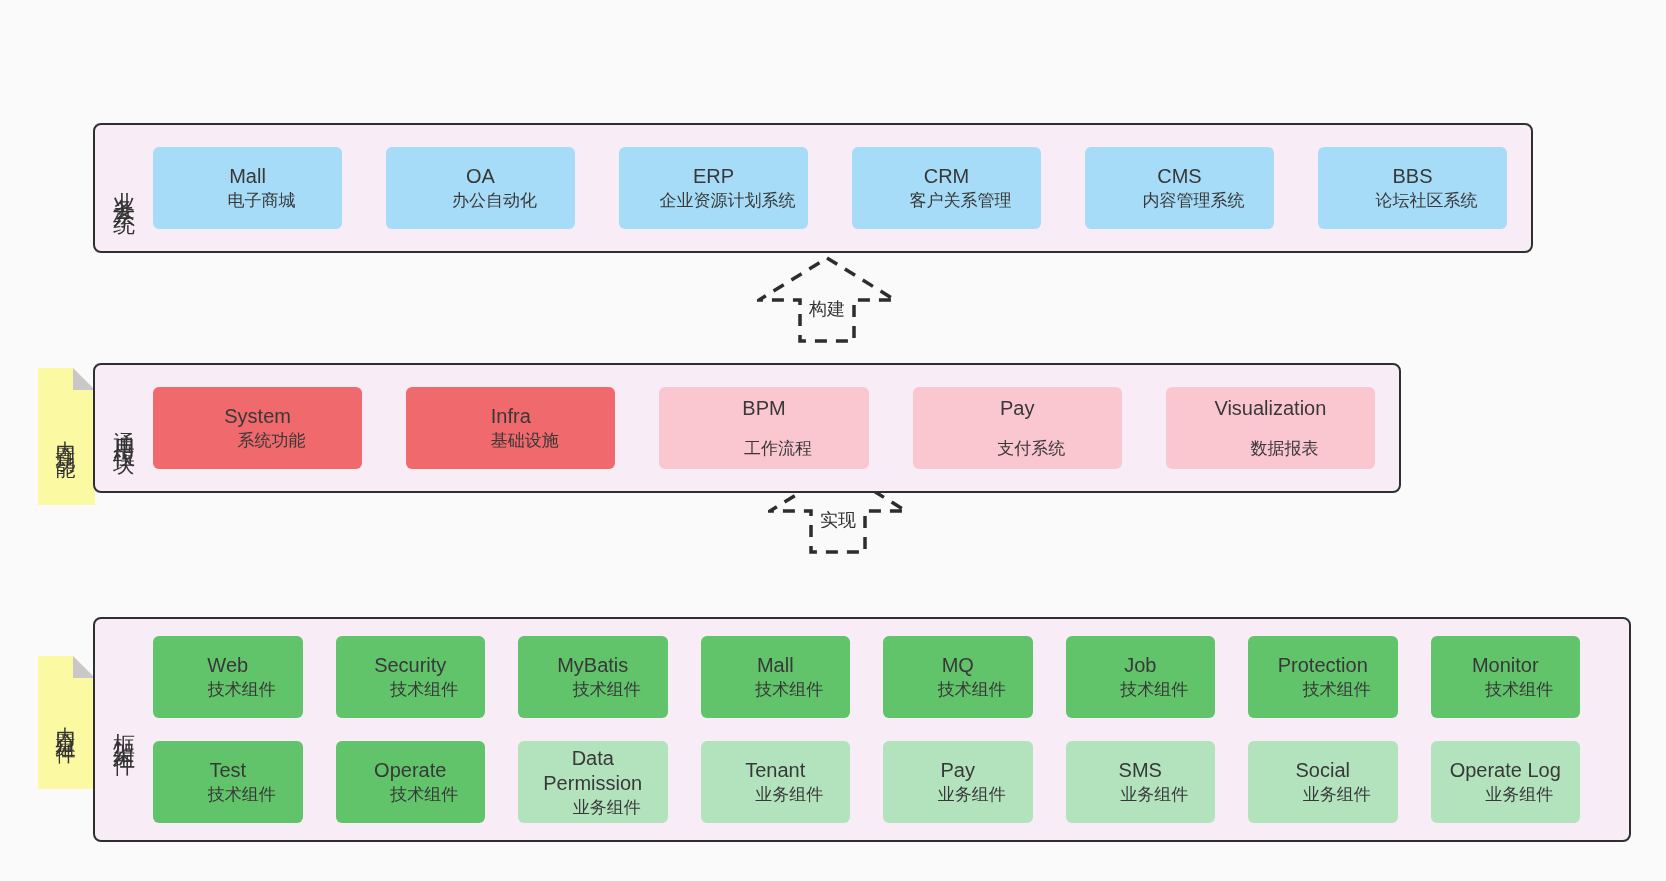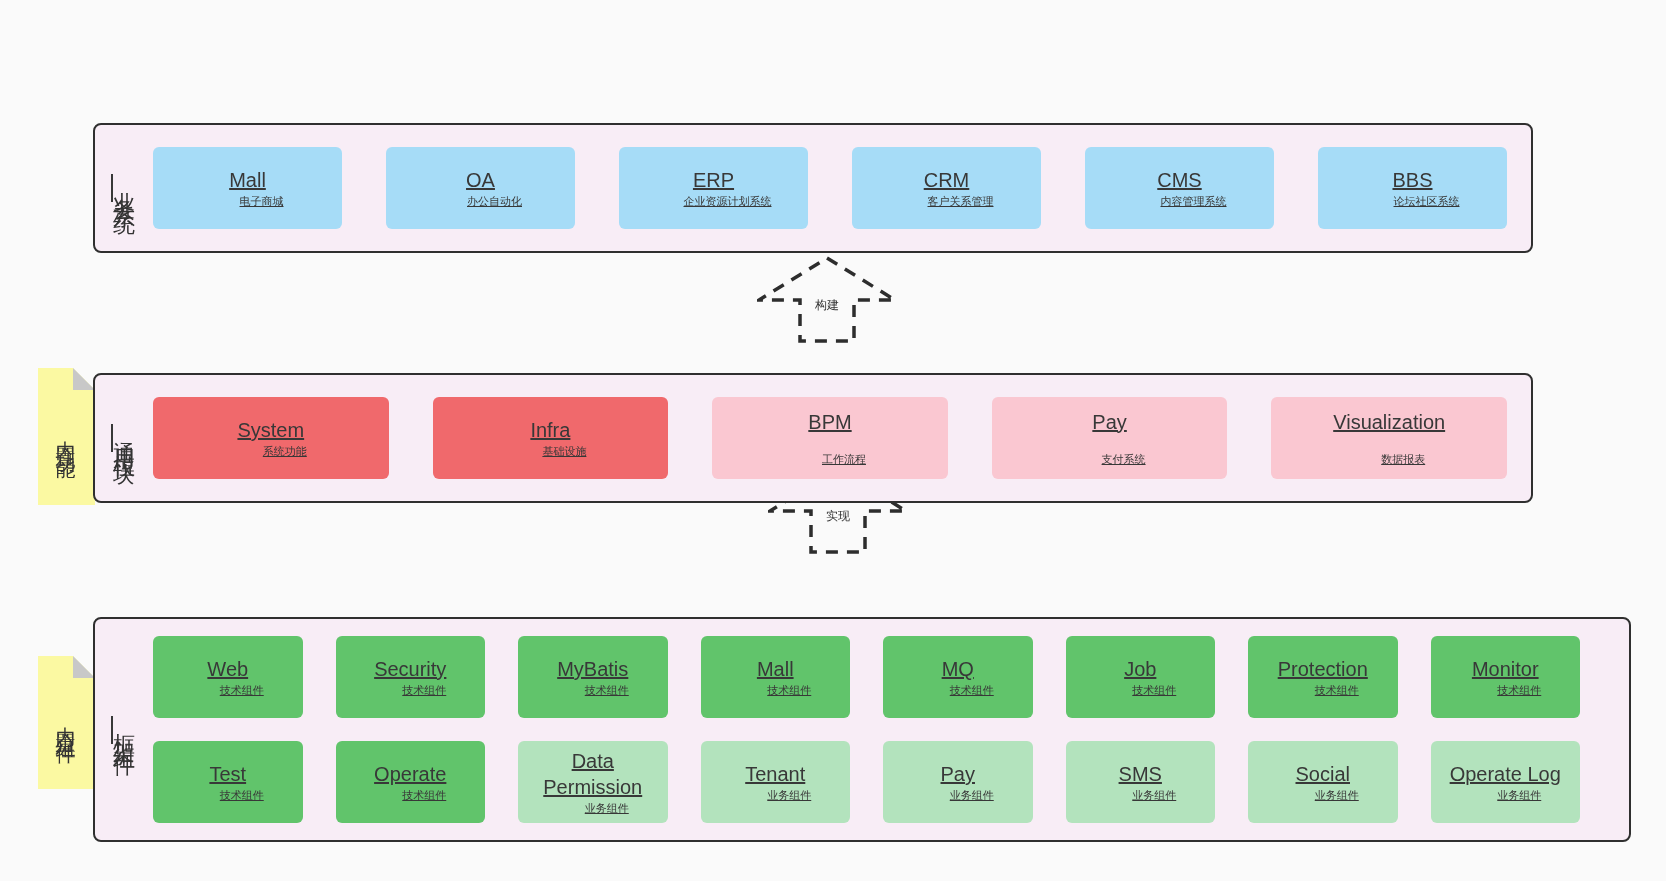--- a/index.html
+++ b/index.html
@@ -12,21 +12,21 @@
   .band{
     position:absolute;
     background:#f8edf6;
     border:2px solid #2f2f2f;
     border-radius:8px;
     display:flex;
     align-items:center;
     box-sizing:border-box;
   }
   .band-top   {left:93px; top:123px; width:1440px; height:130px;}
-  .band-mid   {left:93px; top:373px; width:1440px; height:130px;}
+  .band-mid   {left:93px; top:363px; width:1308px; height:130px;}
   .band-bottom{left:93px; top:617px; width:1538px; height:225px;}
 
   .vlabel{
     width:58px;
     flex:0 0 58px;
     display:flex;align-items:center;justify-content:center;
     writing-mode:vertical-rl;
     text-orientation:upright;
     font-size:22px;
     letter-spacing:7px;
@@ -54,58 +54,58 @@
     display:flex;
     flex-direction:column;
     align-items:center;
     justify-content:center;
     text-align:center;
     line-height:1.28;
     padding:2px 4px;
     box-sizing:border-box;
   }
   .box .en{font-size:20px;}
-  .box .zh{font-size:11px;margin-left:28px;}
+  .box .zh{font-size:17px;margin-left:28px;}
   .blue      {background:#a6dcf7;}
   .red       {background:#f0696c;}
   .pink      {background:#fac7d1;gap:17px;}
   .green     {background:#61c46b;}
   .lightgreen{background:#b3e3bd;}
 
   .sticky{
     position:absolute;
     width:57px;
     background:#fbf9a2;
     display:flex;align-items:center;justify-content:center;
     z-index:0;
   }
   .sticky1{left:38px; top:368px; height:137px;
     clip-path:polygon(0 0, calc(100% - 22px) 0, 100% 22px, 100% 100%, 0 100%);}
   .sticky2{left:38px; top:656px; height:133px;
     clip-path:polygon(0 0, calc(100% - 22px) 0, 100% 22px, 100% 100%, 0 100%);}
-  .band{z-index:1;text-decoration:underline;}
+  .band{z-index:1;}
   .sticky .vtext{
     writing-mode:vertical-rl;
     text-orientation:upright;
     font-size:20px;
     letter-spacing:6px;
     color:#333;
   }
 
   .arrow{position:absolute;width:140px;height:88px;z-index:0;}
   .arrow1{left:757px; top:256px;}
   .arrow2{left:768px; top:467px;}
   .arrow svg{display:block;width:140px;height:88px;}
   .arrow .alabel{
     position:absolute;
     left:50%;top:40px;
     transform:translateX(-50%);
     background:#fafafa;
     padding:1px 3px;
-    font-size:12px;
+    font-size:18px;
     color:#333;
     white-space:nowrap;
   }
 </style>
 </head>
 <body>
 
 <div class="canvas">
 
   <section class="band band-top">

